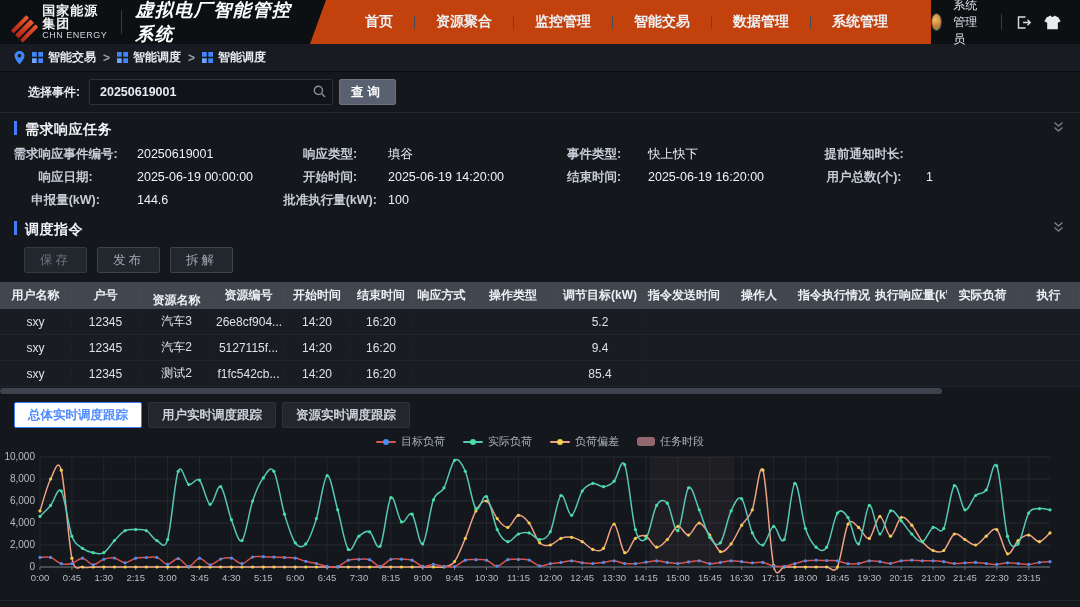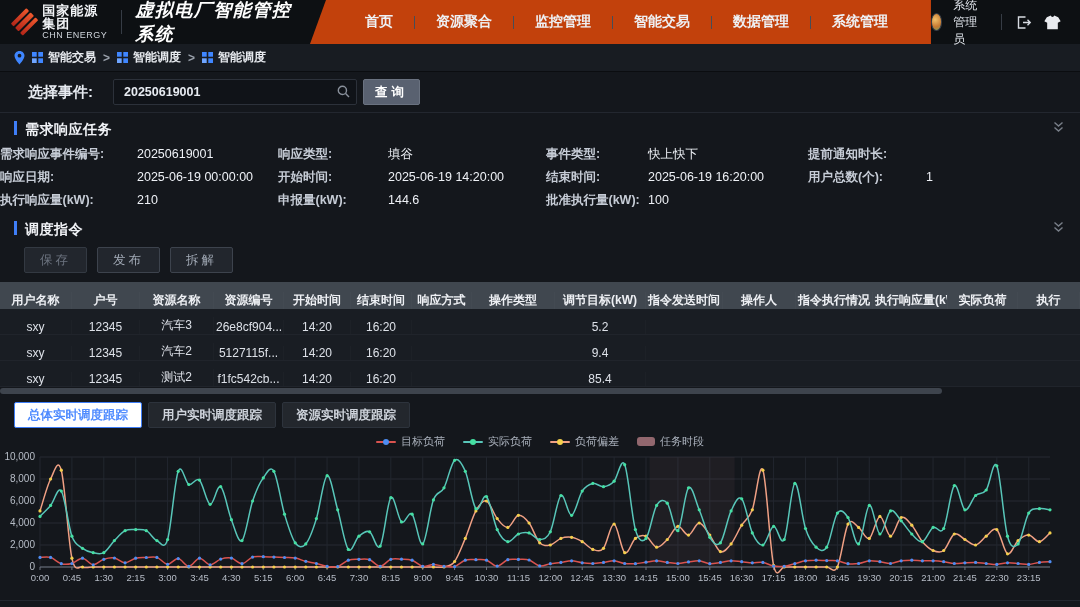--- a/index.html
+++ b/index.html
@@ -1,65 +1,65 @@
 <!DOCTYPE html>
 <html><head>
 <meta charset="utf-8">
 <style>
   *{box-sizing:border-box;margin:0;padding:0}
   html,body{width:1080px;height:607px;overflow:hidden}
   body{background:#14171c;color:#e3e7ee;font-family:"Liberation Sans","DejaVu Sans",sans-serif;font-size:12px}
   
   .topbar{height:44px;background:#0d1013;display:flex;align-items:center;position:relative}
-  .logo-wrap{display:flex;align-items:center;padding-left:16px}
+  .logo-wrap{display:flex;align-items:flex-end;padding-left:16px}
   .logo-mark{width:22px;height:22px;transform:rotate(45deg);display:grid;grid-template-columns:1fr 1fr 1fr;gap:2px;margin-right:9px}
   .logo-mark span{background:linear-gradient(160deg,#f05a2e,#b02418);border-radius:1px}
   .org{line-height:1.05}
   .org .cn{font-size:13px;font-weight:bold;color:#f2f4f7;letter-spacing:1px}
   .org .en{font-size:9px;color:#cfd4db;letter-spacing:.5px}
   .vdiv{width:1px;height:24px;background:#363c45;margin:0 13px}
   .app-title{font-size:18px;font-weight:bold;letter-spacing:1.5px;color:#fff;font-style:italic}
   .nav{margin-left:18px;height:44px;display:flex;align-items:center;background:#c2410c;clip-path:polygon(16px 0,100% 0,100% 100%,0 100%);padding:0 22px 0 34px}
   .nav-item{padding:0 21px;font-size:14px;font-weight:bold;color:#eef1f5;white-space:nowrap;cursor:pointer}
   .nav-sep{width:1px;height:13px;background:#464d58}
   .top-right{margin-left:auto;display:flex;align-items:center;gap:11px;padding-right:18px}
   .avatar{width:18px;height:18px;border-radius:50%;background:radial-gradient(circle at 35% 35%,#f0c06a,#c87a32 60%,#7d9b55);border:1px solid #3a4049}
   .user-name{font-size:12px;color:#dfe3ea}
   .icon-btn{display:flex;align-items:center;cursor:pointer}
   
   .breadcrumb{height:28px;background:#181c22;border-bottom:1px solid #0b0d10;display:flex;align-items:center;gap:7px;padding-left:14px;font-weight:bold;color:#e6e9ee}
   .crumb{display:flex;align-items:center;gap:5px}
   .crumb-sep{color:#9aa1ac;font-weight:bold}
   
   .query-row{display:flex;align-items:center;padding:7px 0 7px 28px;border-bottom:1px solid #23272f}
-  .query-label{font-weight:bold;font-size:15px;margin-right:20px;color:#e6eaf0}
+  .query-label{font-weight:bold;font-size:12px;margin-right:9px;color:#e6eaf0}
   .input-wrap{position:relative}
   .event-input{width:244px;height:26px;background:#101318;border:1px solid #2c313a;color:#e8ecf2;font-size:12.5px;font-weight:bold;padding:0 28px 0 10px;border-radius:2px;outline:none;font-family:inherit}
   .input-wrap svg{position:absolute;right:7px;top:6px}
   .query-btn{margin-left:6px;height:26px;padding:0 11px;background:#596170;border:1px solid #6a7280;color:#fff;font-size:12.5px;font-weight:bold;letter-spacing:4px;border-radius:2px;cursor:pointer;font-family:inherit}
   
   .sec-head{display:flex;align-items:flex-start;padding:8px 16px 5px 14px}
   .sec-bar{width:3px;height:14px;background:#3f7ef7;margin-right:8px}
   .sec-title{font-size:14px;font-weight:bold;color:#f0f2f6;letter-spacing:.5px}
   .sec-head .collapse{margin-left:auto;cursor:pointer;opacity:.75}
   .fields{display:grid;grid-template-columns:278px 268px 262px 1fr;row-gap:9px;padding:3px 0 10px}
   .fcell{display:flex;font-size:12.5px;line-height:14px}
-  .flabel{font-weight:bold;color:#c6ccd6;text-align:left;flex:none}
+  .flabel{font-weight:bold;color:#c6ccd6;text-align:center;flex:none}
   .fields .fcell:nth-child(4n+1) .flabel{width:131px}
   .fields .fcell:nth-child(4n+2) .flabel{width:104px}
   .fields .fcell:nth-child(4n+3) .flabel{width:96px}
   .fields .fcell:nth-child(4n+4) .flabel{width:112px}
   .fvalue{margin-left:6px;color:#eef1f6}
   
   .cmd-row{display:flex;gap:10px;padding:3px 14px 9px 24px}
   .cmd{height:26px;padding:0 15px;background:#22262d;border:1px solid #3d434d;color:#a2aab6;font-size:12.5px;letter-spacing:3px;border-radius:2px;cursor:pointer;font-family:inherit}
   .cmd.disabled{color:#6d7480;border-color:#333942}
   
   .tbl{width:1080px;overflow:hidden}
-  .trow{display:flex;align-items:flex-end}
+  .trow{display:flex;align-items:center}
   .thead{height:27px;background:#40474f;font-weight:bold;color:#eef0f4}
   .tbody-row{height:26px;background:#191d23;border-bottom:1px solid #20242b;color:#dde1e8}
   .tcell{flex:none;text-align:center;white-space:nowrap;overflow:hidden;padding:0 2px;border-right:1px solid rgba(255,255,255,.02);position:relative}
   .h-scroll{height:8px;background:#14171c;position:relative}
   .h-scroll .thumb{position:absolute;left:0;top:1px;height:6px;width:942px;background:#3e444d;border-radius:3px;cursor:grab}
   
   .tabs{display:flex;gap:6px;padding:7px 14px 4px}
   .tab{height:26px;display:flex;align-items:center;padding:0 13px;background:#23272d;border:1px solid #2d333c;color:#ced3db;font-size:12.5px;font-weight:bold;cursor:pointer;border-radius:2px}
   .tab.active{background:#ffffff;color:#4f8bff;border-color:#3f7ef7}
   
@@ -207,24 +207,20 @@
         <span class="flabel">开始时间:</span>
         <span class="fvalue">2025-06-19 14:20:00</span>
       </div>
       <div class="fcell">
         <span class="flabel">结束时间:</span>
         <span class="fvalue">2025-06-19 16:20:00</span>
       </div>
       <div class="fcell">
         <span class="flabel">用户总数(个):</span>
         <span class="fvalue">1</span>
-      </div>
-      <div class="fcell">
-        <span class="flabel">执行响应量(kW):</span>
-        <span class="fvalue">210</span>
       </div>
       <div class="fcell">
         <span class="flabel">申报量(kW):</span>
         <span class="fvalue">144.6</span>
       </div>
       <div class="fcell">
         <span class="flabel">批准执行量(kW):</span>
         <span class="fvalue">100</span>
       </div>
       <div class="fcell">

